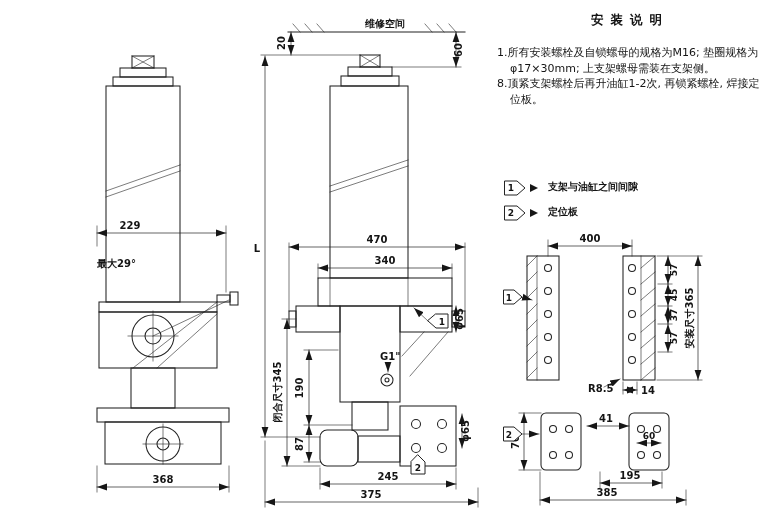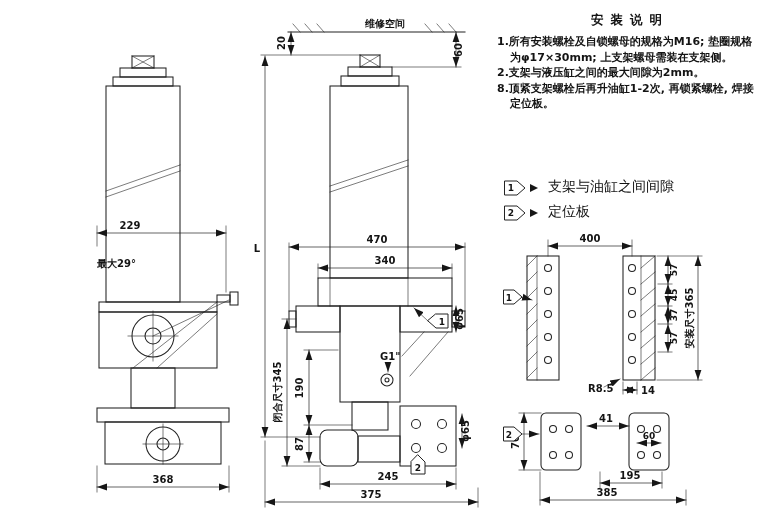--- a/index.html
+++ b/index.html
@@ -8,25 +8,25 @@
   #canvas{position:relative;width:775px;height:527px;background:#fff;overflow:hidden}
   #draw{position:absolute;left:0;top:0}
   svg line,svg rect,svg circle,svg polygon,svg polyline,svg path{stroke:#232323;fill:none;stroke-width:1.05;stroke-linecap:square}
   svg .thin{stroke-width:.6}
   svg .dim{stroke-width:.7}
   svg .flag{fill:#fff;stroke:#232323;stroke-width:1}
   svg .solid{fill:#161616;stroke:none}
   svg text{stroke:none;fill:#141414;font:600 10px "DejaVu Sans",sans-serif}
   svg text.sm{font-size:9px}
   #notes{position:absolute;left:497px;top:12px;width:266px;color:#141414}
-  #notes .title{font-size:12.5px;font-weight:bold;text-align:center;letter-spacing:7px;margin-bottom:5px}
-  #notes .item{font-size:11px;font-weight:bold;line-height:1.42;padding-left:13px;text-indent:-13px}
+  #notes .title{font-size:12.5px;font-weight:bold;text-align:center;letter-spacing:7px;margin-bottom:16px}
+  #notes .item{font-size:11px;font-weight:normal;line-height:1.42;padding-left:13px;text-indent:-13px}
   #legend{position:absolute;left:503px;top:177px;color:#141414}
   .legend-row{display:flex;align-items:center;gap:7px;margin-bottom:6px;height:19px}
-  .legend-row .lbl{font-size:14px;font-weight:normal}
+  .legend-row .lbl{font-size:10px;font-weight:bold}
 </style>
 </head>
 <body>
 
 <div id="canvas">
 
 <svg id="draw" width="775" height="527" viewBox="0 0 775 527">
   <defs>
     <marker id="ma" markerWidth="11" markerHeight="10" refX="10" refY="5" orient="auto-start-reverse" markerUnits="userSpaceOnUse">
       <path class="solid" d="M0,1.6 L10,5 L0,8.4 z"></path>
@@ -294,21 +294,20 @@
     <line x1="540" y1="472" x2="540" y2="505" class="thin"></line>
     <line x1="686" y1="490" x2="686" y2="505" class="thin"></line>
     <line x1="540" y1="500" x2="686" y2="500" class="dim" marker-start="url(#ma)" marker-end="url(#ma)"></line>
     <text x="607" y="496" text-anchor="middle">385</text>
   </g>
 </svg>
 
 <div id="notes">
   <div class="title">安装说明</div>
   <div class="item">1.所有安装螺栓及自锁螺母的规格为M16; 垫圈规格为φ17×30mm; 上支架螺母需装在支架侧。</div>
-  <div class="item">2.支架与液压缸之间的最大间隙为2mm。</div>
   <div class="item">8.顶紧支架螺栓后再升油缸1-2次, 再锁紧螺栓, 焊接定位板。</div>
 </div>
 
 <div id="legend">
   <div class="legend-row">
     <svg width="38" height="18">
       <polygon class="flag" points="2,3 14,3 22,10 14,17 2,17"></polygon>
       <text x="8" y="13" text-anchor="middle" class="sm">1</text>
       <polygon class="solid" points="27,6 35,10 27,14"></polygon>
     </svg>

